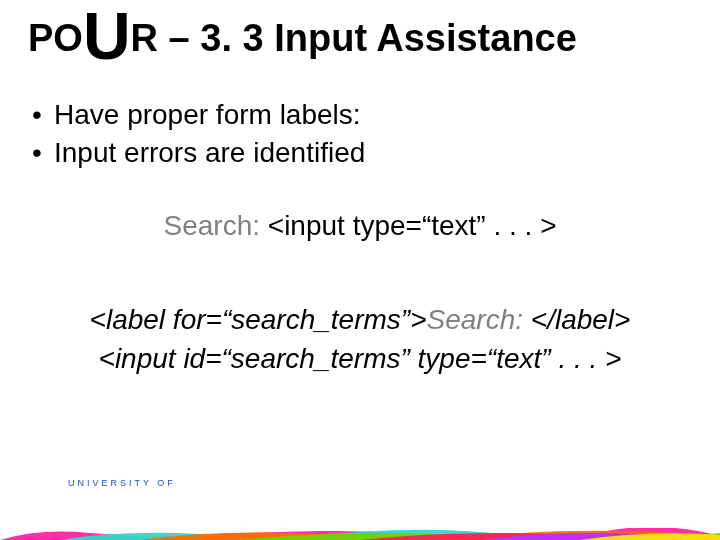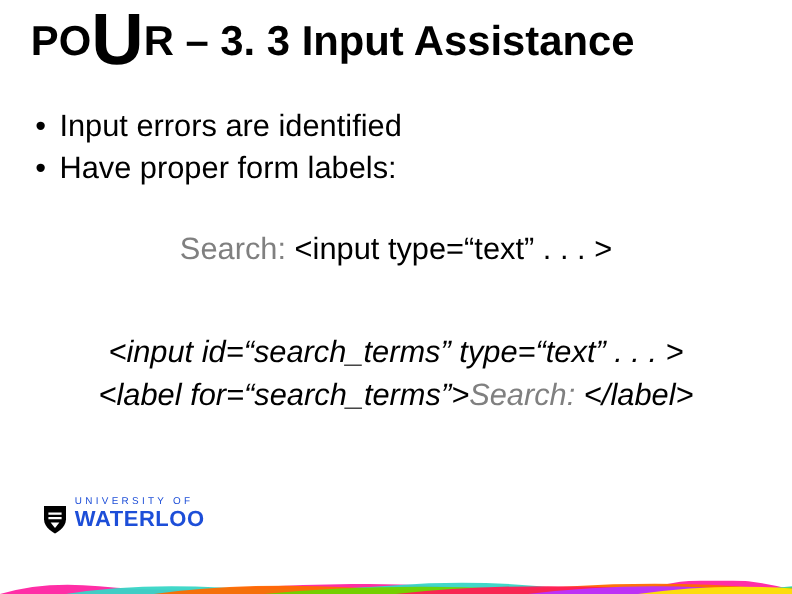--- a/index.html
+++ b/index.html
@@ -108,48 +108,40 @@
 <body>
 
 <div class="slide">
 
   <div class="title-line">
     <span class="title-po">PO</span><span class="title-u">U</span><span class="title-rest">R – 3. 3 Input Assistance</span>
   </div>
 
   <div class="bullets">
     <div class="row">
-      <span class="dot">•</span><span>Input errors are identified</span>
+      <span class="dot">•</span><span>Have proper form labels:</span>
     </div>
     <div class="row">
-      <span class="dot">•</span><span>Have proper form labels:</span>
+      <span class="dot">•</span><span>Input errors are identified</span>
     </div>
   </div>
 
   <div class="code-incorrect">
     <span class="grey">Search:</span><span> &lt;input type=“text” . . . &gt;</span>
   </div>
 
   <div class="code-correct">
-    <div>&lt;input id=“search_terms” type=“text” . . . &gt;</div>
     <div>
       <span>&lt;label for=“search_terms”&gt;</span><span class="grey">Search: </span><span>&lt;/label&gt;</span>
     </div>
+    <div>&lt;input id=“search_terms” type=“text” . . . &gt;</div>
   </div>
 
   <div class="logo">
     <div class="logo-top">UNIVERSITY OF</div>
-    <div class="logo-row">
-      <svg class="logo-shield" viewBox="0 0 24 28">
-        <path d="M2 2 H22 V14 C22 22 12 27 12 27 C12 27 2 22 2 14 Z" fill="#000"></path>
-        <path d="M6 8 H18 V10 H6 Z M6 12 H18 V14 H6 Z" fill="#fff"></path>
-        <path d="M8 17 L12 22 L16 17 Z" fill="#fff"></path>
-      </svg>
-      <div class="logo-word">WATERLOO</div>
-    </div>
   </div>
 
   <svg class="color-strip" viewBox="0 0 720 12" preserveAspectRatio="none">
     <path d="M0 12 Q 40 0 90 5 T 200 7 T 320 3 T 460 9 T 600 4 T 720 8 L720 12 Z" fill="#ff2ea6"></path>
     <path d="M60 12 Q 120 2 200 6 T 360 4 T 520 8 T 720 5 L720 12 Z" fill="#37d6c6" opacity="0.95"></path>
     <path d="M140 12 Q 220 1 320 6 T 520 5 T 720 9 L720 12 Z" fill="#ff6a00" opacity="0.95"></path>
     <path d="M240 12 Q 340 2 460 7 T 720 6 L720 12 Z" fill="#6dd400" opacity="0.95"></path>
     <path d="M360 12 Q 460 1 580 7 T 720 7 L720 12 Z" fill="#ff1e56" opacity="0.95"></path>
     <path d="M480 12 Q 560 2 640 6 T 720 7 L720 12 Z" fill="#b933ff" opacity="0.95"></path>
     <path d="M580 12 Q 650 2 720 7 L720 12 Z" fill="#ffe600" opacity="0.95"></path>

